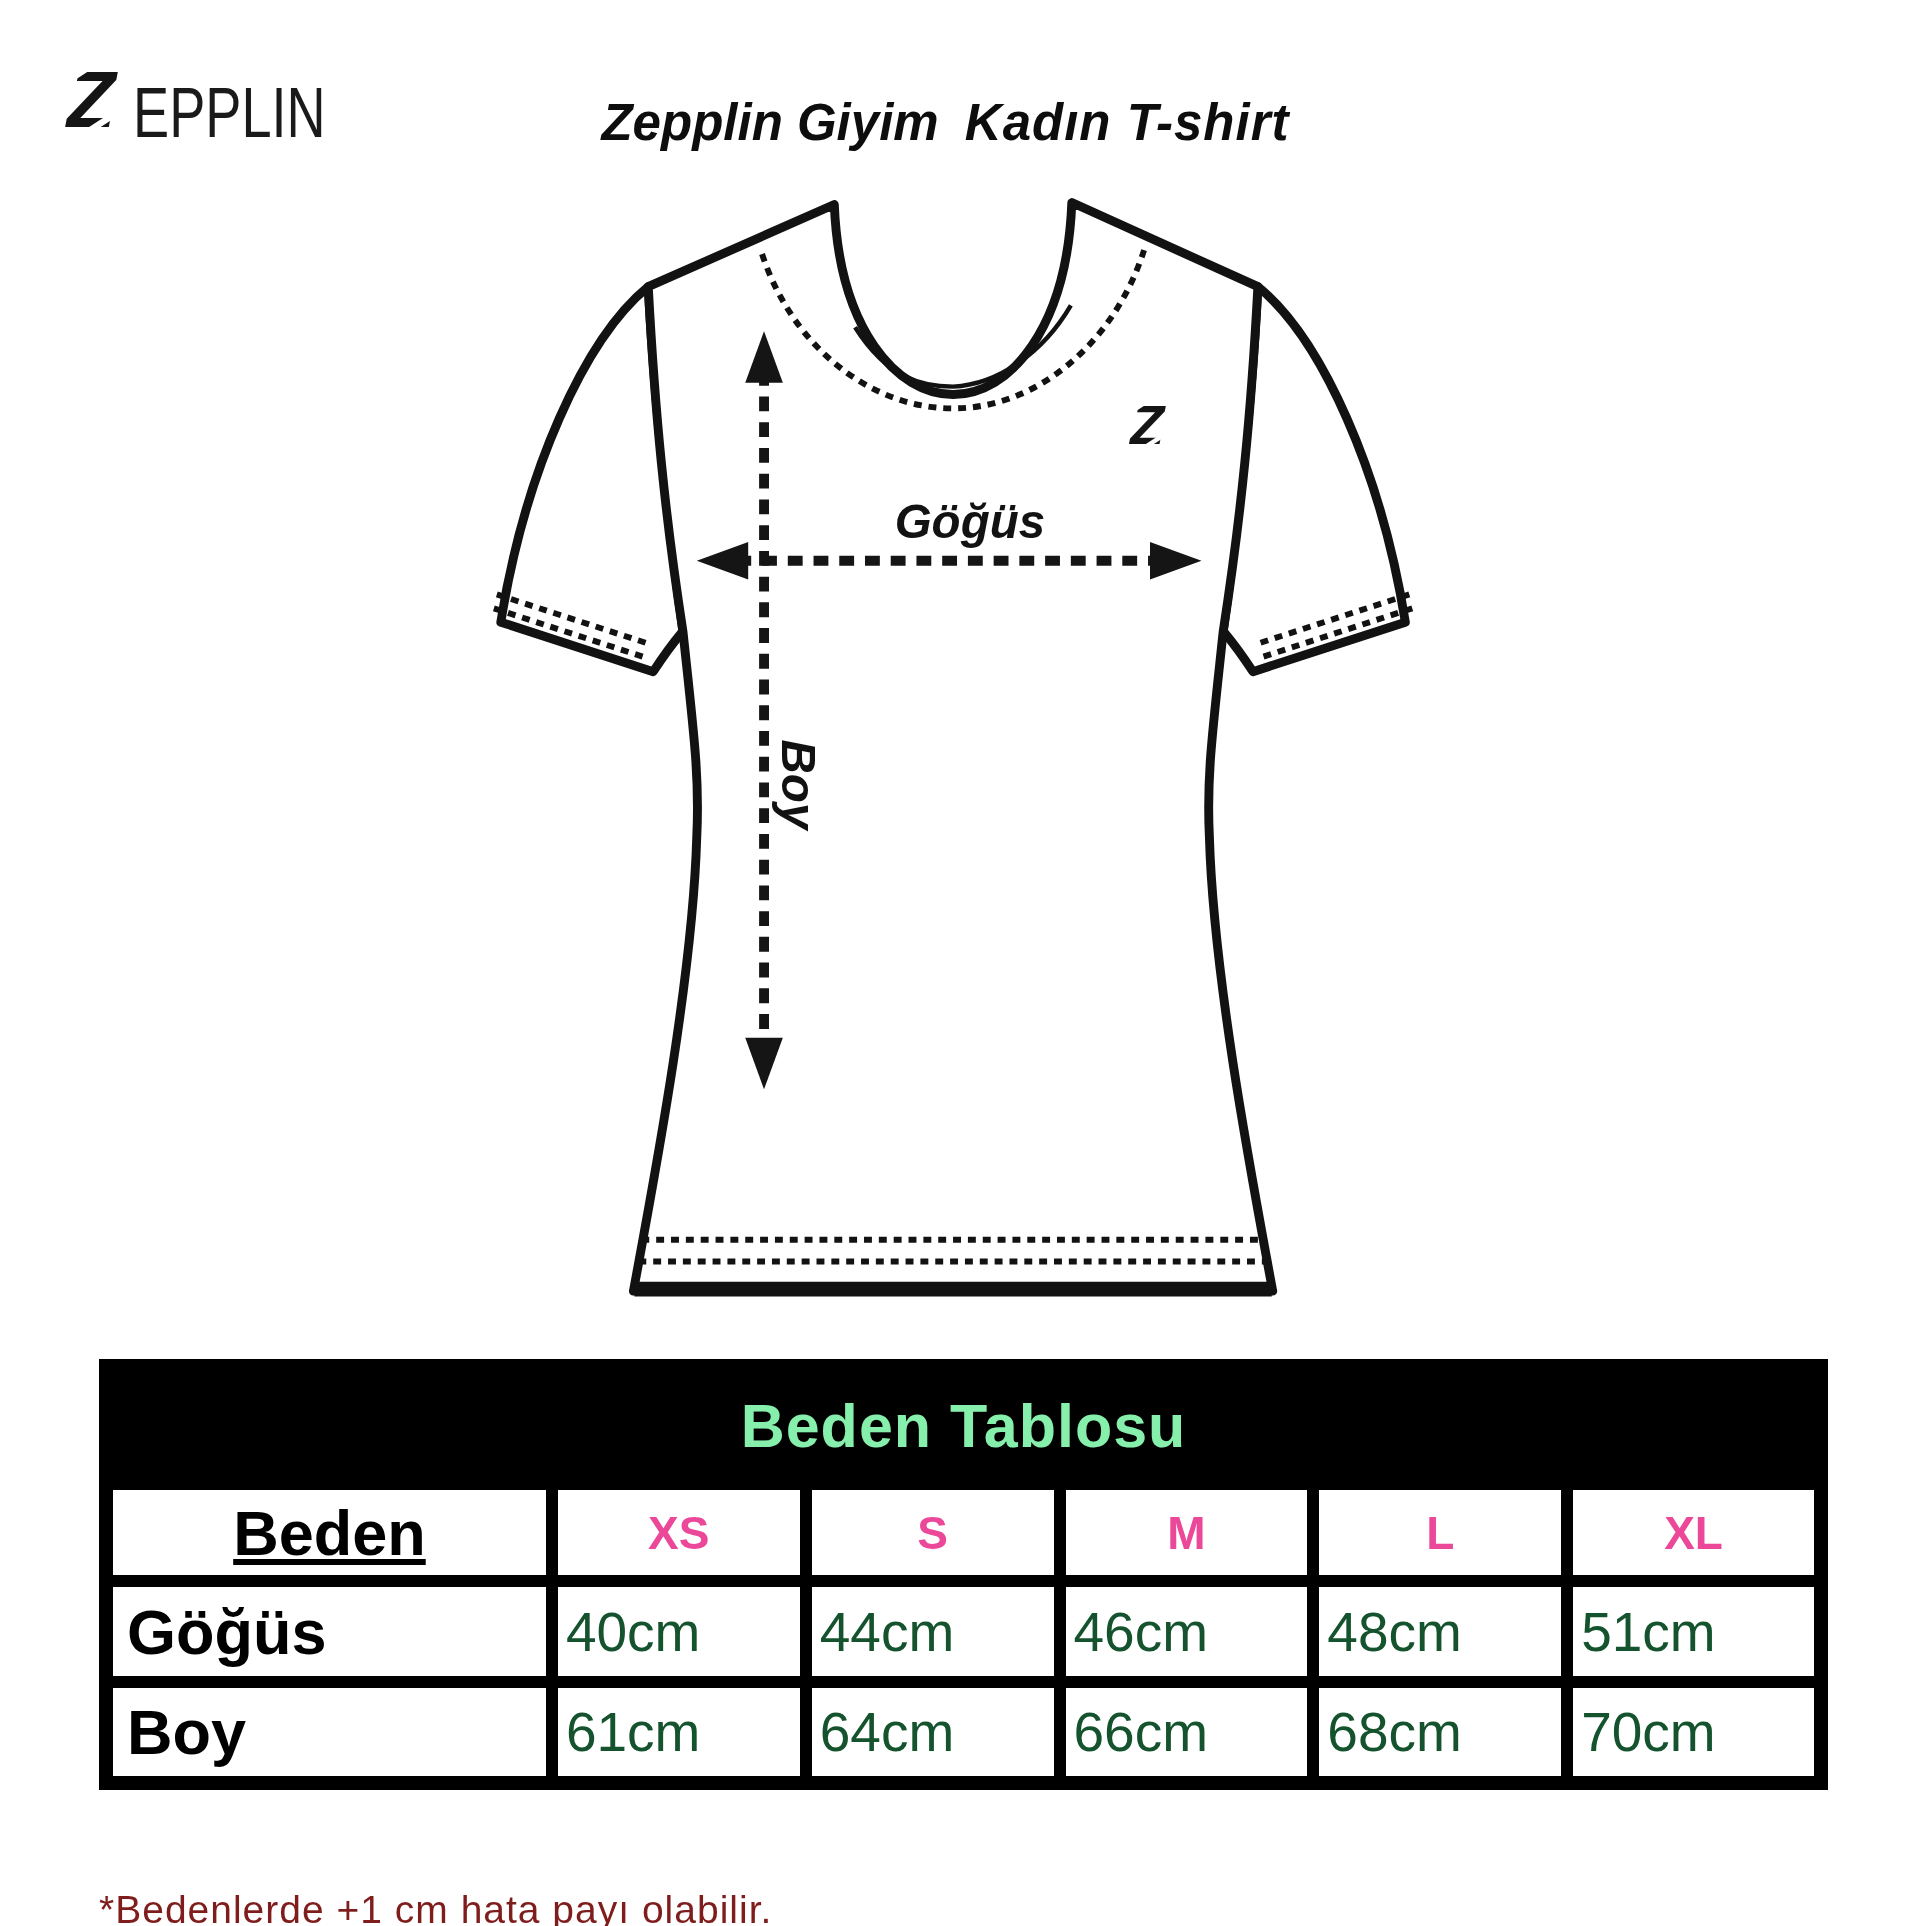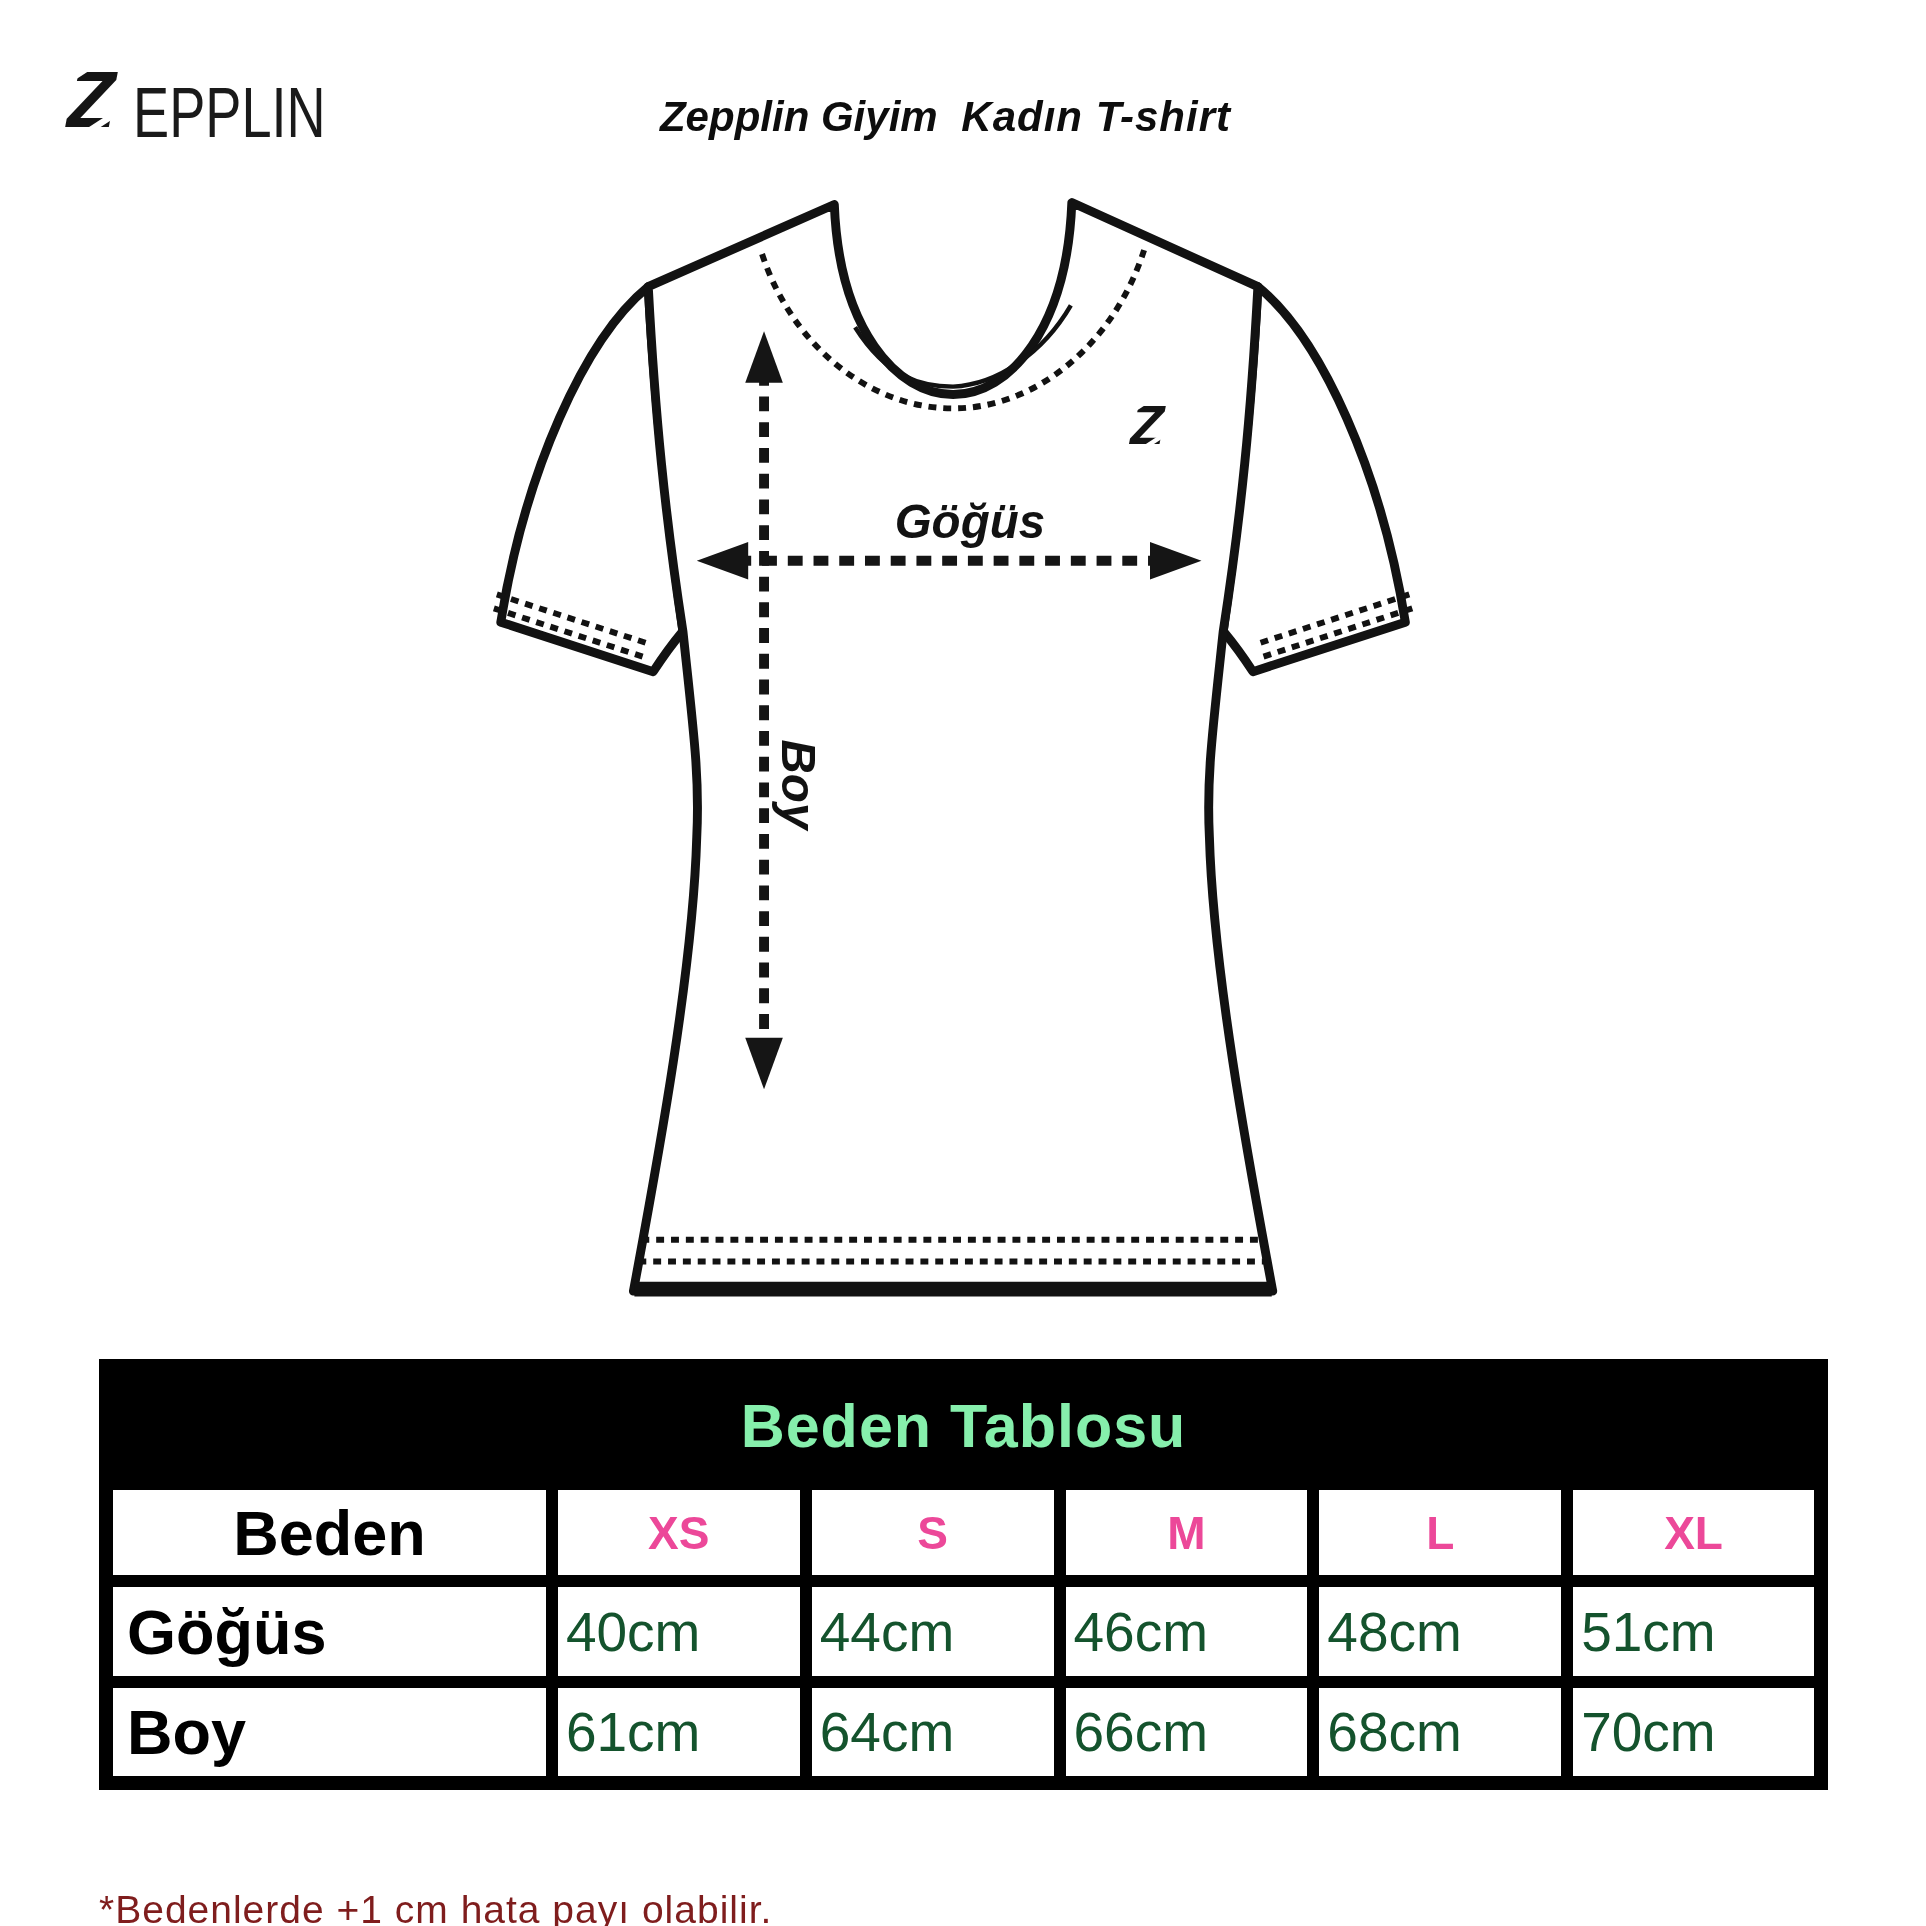--- a/index.html
+++ b/index.html
@@ -4,38 +4,38 @@
 <style>
   html,body { margin:0; padding:0; background:#ffffff; }
   body { width:1927px; height:1927px; font-family:"Liberation Sans", sans-serif; }
   .canvas { position:relative; width:1891px; height:1927px; background:#ffffff; overflow:hidden; color:#111; }
 
   
   .brand-logo { position:absolute; left:50px; top:55px; width:376px; height:99px; }
 
   
   .page-title { position:absolute; left:0; top:93px; width:100%; text-align:center;
-                font-style:italic; font-size:42px; color:#0d0d0d; white-space:nowrap; }
+                font-style:italic; font-size:51px; color:#0d0d0d; white-space:nowrap; }
   .page-title .t-regular { font-weight:600; margin-right:12px; }
   .page-title .t-bold { font-weight:900; letter-spacing:1px; }
 
   
   .shirt-svg { position:absolute; left:386px; top:149px; width:1148px; height:1168px; }
   svg text { font-family:"Liberation Sans", sans-serif; }
 
   
   .size-table-wrap { position:absolute; left:99px; top:1359px; width:1729px; }
   table.size-table { width:100%; border-collapse:collapse; table-layout:fixed;
                      border:14px solid #000; background:#fff; }
   table.size-table th, table.size-table td { border:12px solid #000; vertical-align:middle; }
   tr.title-row th { background:#000; color:#86efac; font-size:61px; font-weight:700;
                     height:103px; text-align:center; letter-spacing:1px; }
   tr.head-row { height:97px; }
   tr.data-row { height:101px; }
-  th.beden-head { font-size:63px; font-weight:800; text-align:center; color:#000; }
+  th.beden-head { font-size:63px; font-weight:800; text-align:center; color:#000;text-decoration:underline; }
   th.size-head { font-size:46px; font-weight:700; text-align:center; color:#ec4899; }
   td.row-label { font-size:63px; font-weight:800; text-align:left; padding-left:14px; color:#000; }
   td.value { font-size:55px; font-weight:300; text-align:left; padding-left:8px; color:#14532d; }
 
   .footnote { position:absolute; left:99px; top:1888px; font-size:39px; font-weight:400;
               letter-spacing:1px; color:#7f1d1d; }
 </style>
 </head>
 <body>
 

